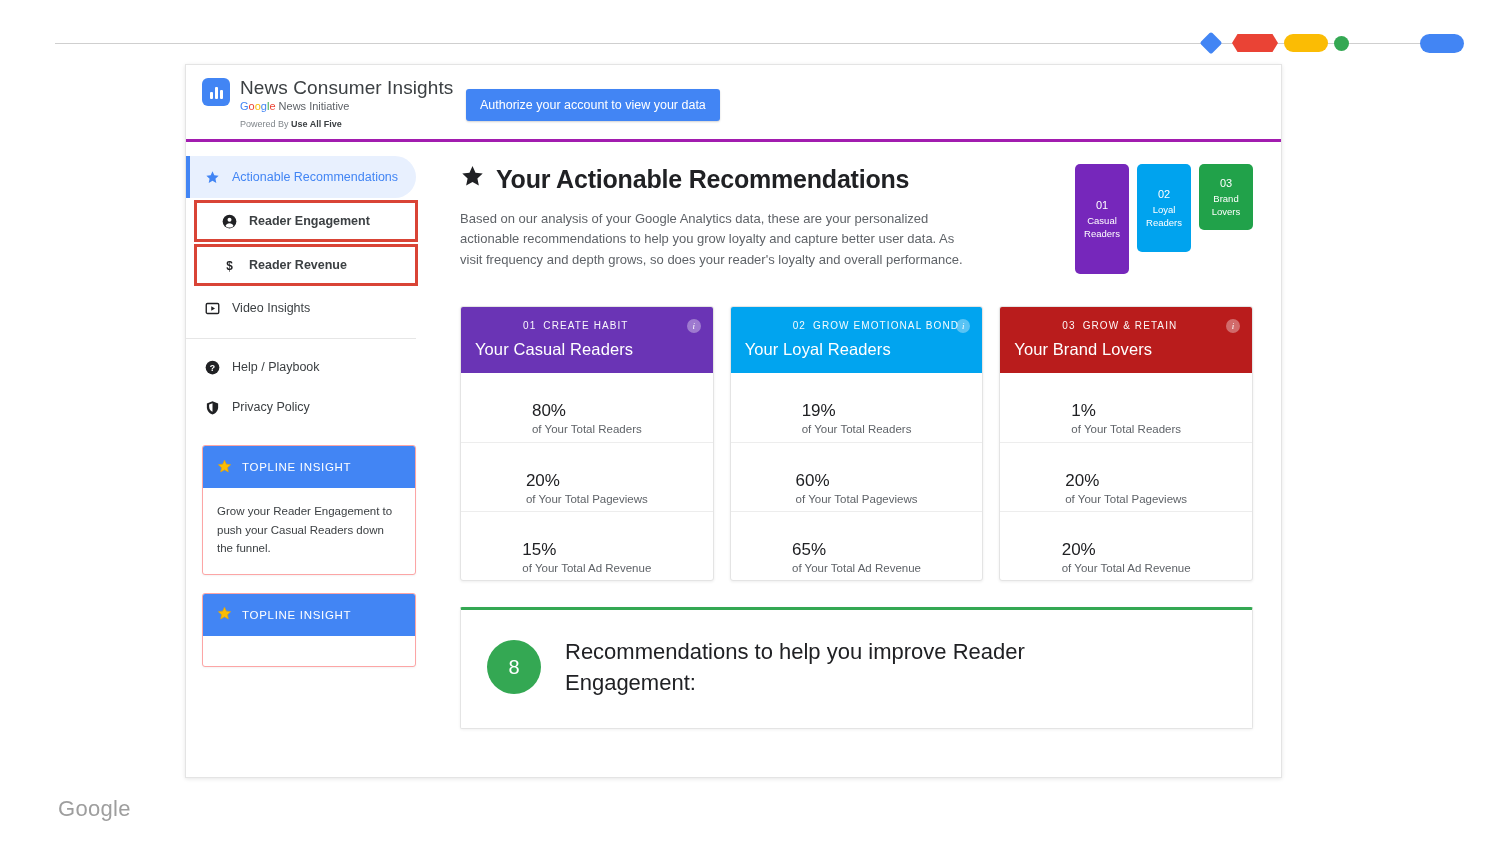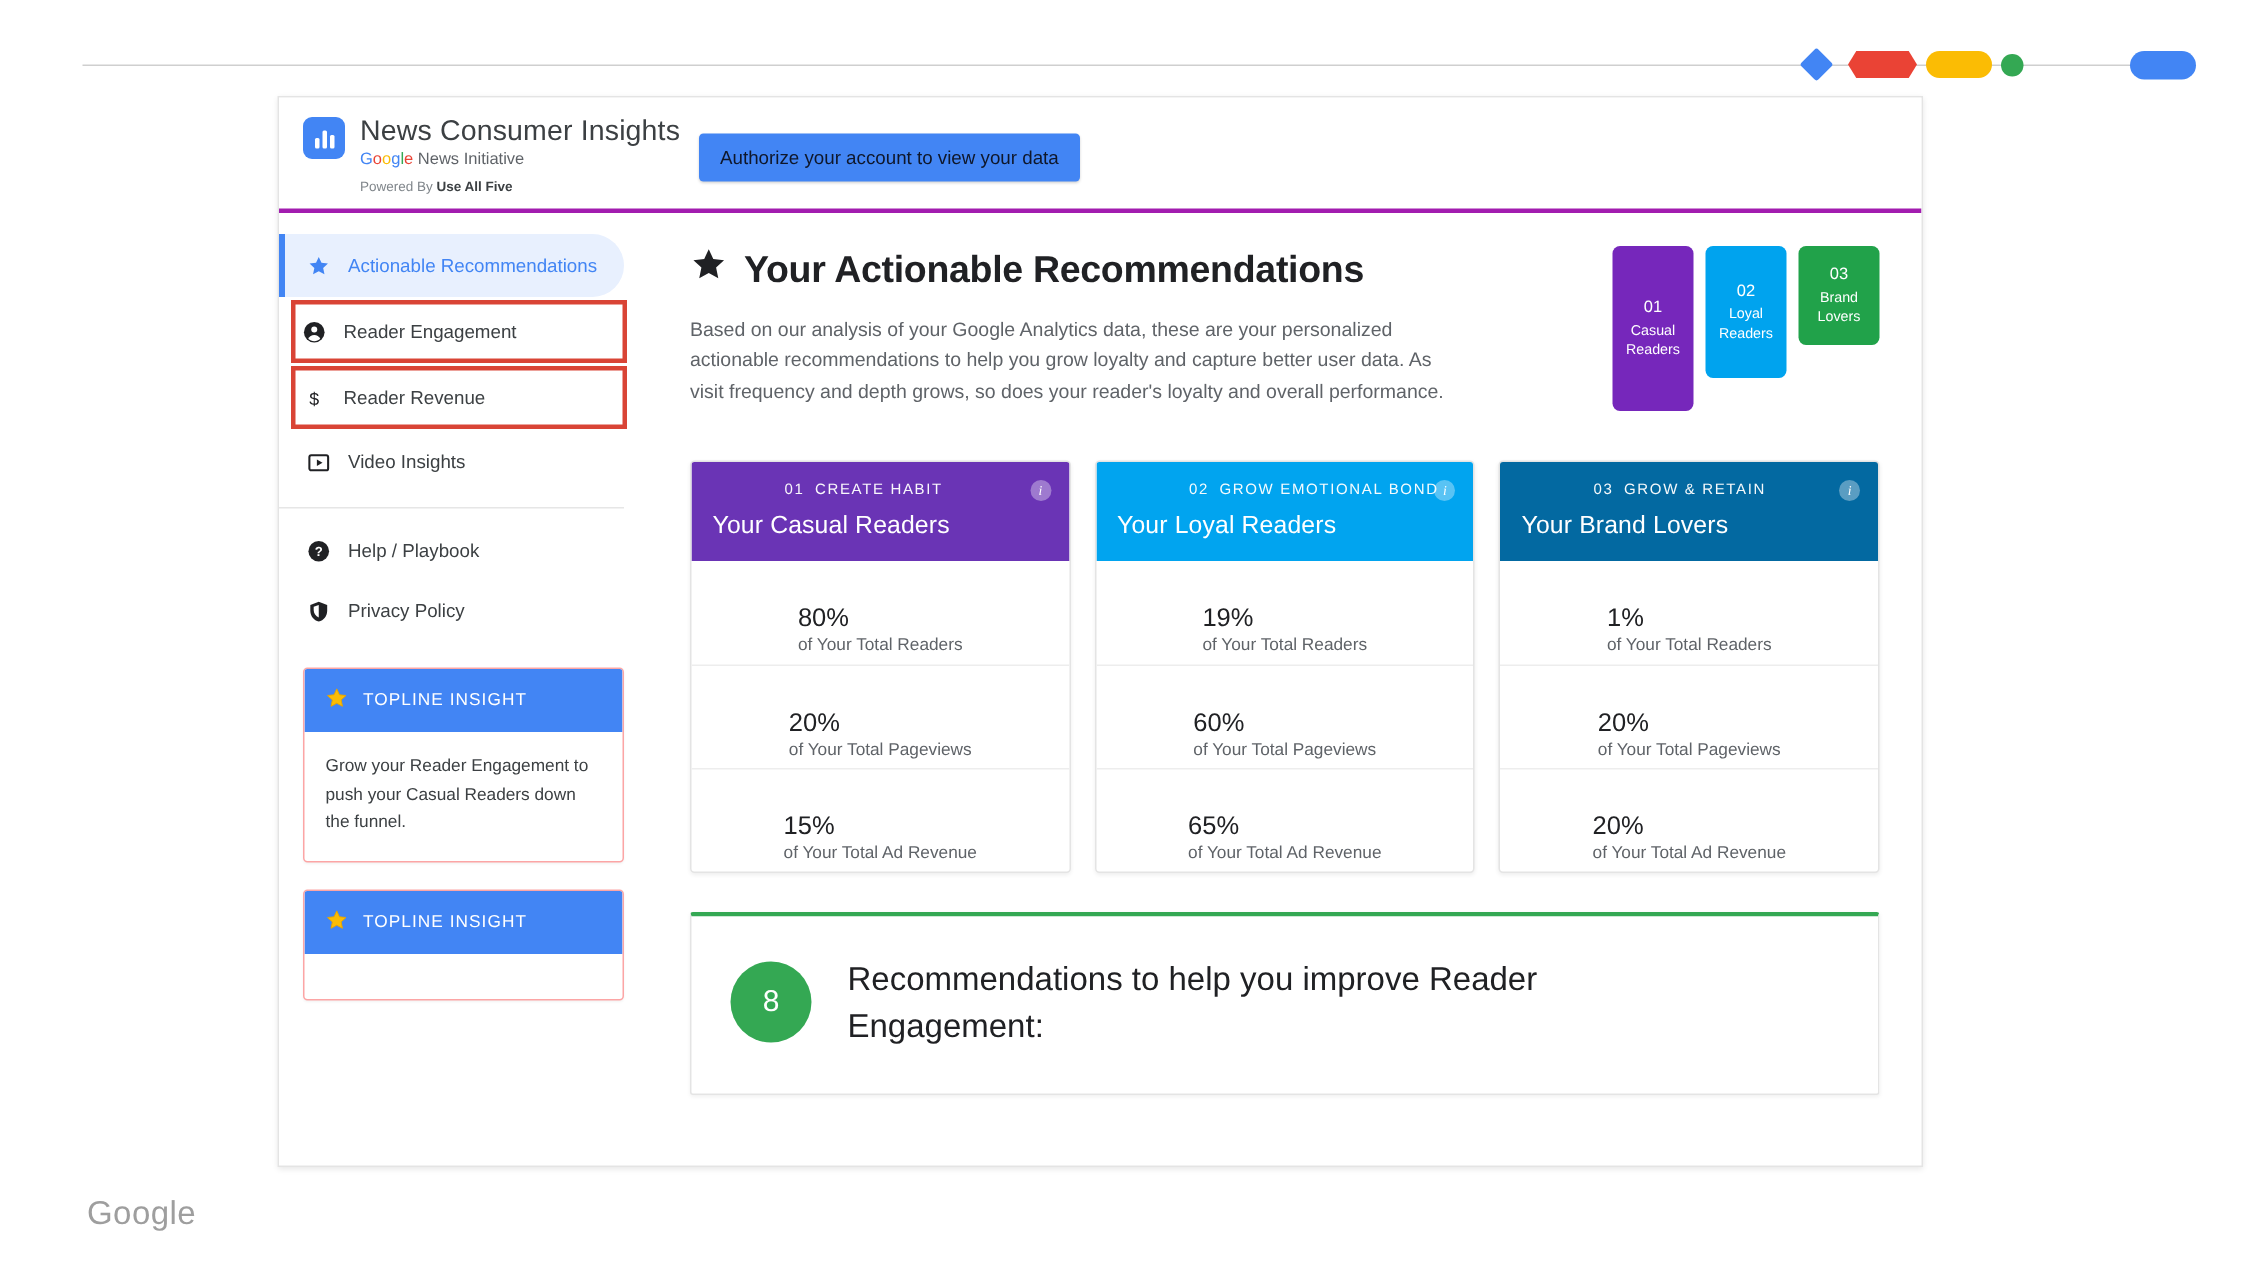--- a/index.html
+++ b/index.html
@@ -68,21 +68,21 @@
   .logo-tile i:nth-child(2){ height: 12px; }
   .logo-tile i:nth-child(3){ height: 9px; }
   .brand-title { font-size: 19px; color: #3c4043; line-height: 20px; letter-spacing: .1px; }
   .brand-sub { font-size: 11px; color: #5f6368; margin-top: 2px; }
   .g-b{color:#4285f4}.g-r{color:#ea4335}.g-y{color:#fbbc04}.g-g{color:#34a853}
   .brand-powered { font-size: 9px; color: #80868b; margin-top: 7px; }
   .brand-powered b { color: #3c4043; }
 
   .authorize-btn {
     margin: 24px 0 0 10px; height: 32px; padding: 0 14px;
-    background: #4285f4; color: #0f172a; border: none; border-radius: 3px;
+    background: #4285f4; color: #ffffff; border: none; border-radius: 3px;
     font-size: 12.5px; font-family: inherit; cursor: pointer;
     box-shadow: 0 1px 2px rgba(0,0,0,.18);
   }
 
   
   .body { display: flex; height: 636px; }
 
   .sidebar { width: 246px; flex: none; padding-top: 14px; position: relative; }
   .nav-item {
     height: 40px; display: flex; align-items: center; gap: 12px;
@@ -92,21 +92,21 @@
   .nav-item .ico { width: 16px; display:flex; align-items:center; justify-content:center; flex:none; }
   .nav-item.active {
     background: #e8f0fe; color: #4285f4; border-radius: 0 22px 22px 0;
     margin-right: 16px; height: 42px;
   }
   .nav-item.active::before {
     content:""; position:absolute; left:0; top:0; bottom:0; width:4px; background:#4285f4;
   }
   .nav-item.highlight {
     border: 3px solid #d94436; margin: 2px 14px 2px 8px;
-    padding-left: 4px; height: 42px; background:#fff;
+    padding-left: 24px; height: 42px; background:#fff;font-weight:bold;
   }
   .nav-sep { height:1px; background:#e6e6e6; margin: 10px 16px 8px 0; }
 
   
   .insight {
     margin: 18px 16px 0 16px; border:1px solid #fca5a5; border-radius:3px;
     background:#fff; overflow:hidden; box-shadow:0 1px 2px rgba(0,0,0,.05);
   }
   .insight-head {
     background:#4285f4; color:#fff; height:42px; display:flex; align-items:center;
@@ -387,21 +387,21 @@
                 <circle cx="17" cy="17" r="13" fill="none" stroke="#e8e8e8" stroke-width="4.2"></circle>
                 <circle cx="17" cy="17" r="13" fill="none" stroke="#01a4ef" stroke-width="4.2" stroke-linecap="butt" stroke-dasharray="53.09291584566751 28.588493147667116" transform="rotate(-90 17 17)"></circle>
               </svg>
               <div class="txt">
                 <div class="v">65%</div>
                 <div class="l">of Your Total Ad Revenue</div>
               </div>
             </div>
           </div>
           <div class="card">
-            <div class="card-head" style="background:#0369a1">
+            <div class="card-head" style="background:#b91c1c">
               <div class="card-kicker"><span class="num">03</span><span>GROW &amp; RETAIN</span></div>
               <div class="card-title">Your Brand Lovers</div>
               <div class="info-icon">i</div>
             </div>
             <div class="stat">
               <svg width="34" height="34" viewBox="0 0 34 34">
                 <circle cx="17" cy="17" r="13" fill="none" stroke="#e8e8e8" stroke-width="4.2"></circle>
                 <circle cx="17" cy="17" r="13" fill="none" stroke="#43a047" stroke-width="4.2" stroke-linecap="butt" stroke-dasharray="1.2 80.48140899333463" transform="rotate(-90 17 17)"></circle>
               </svg>
               <div class="txt">

